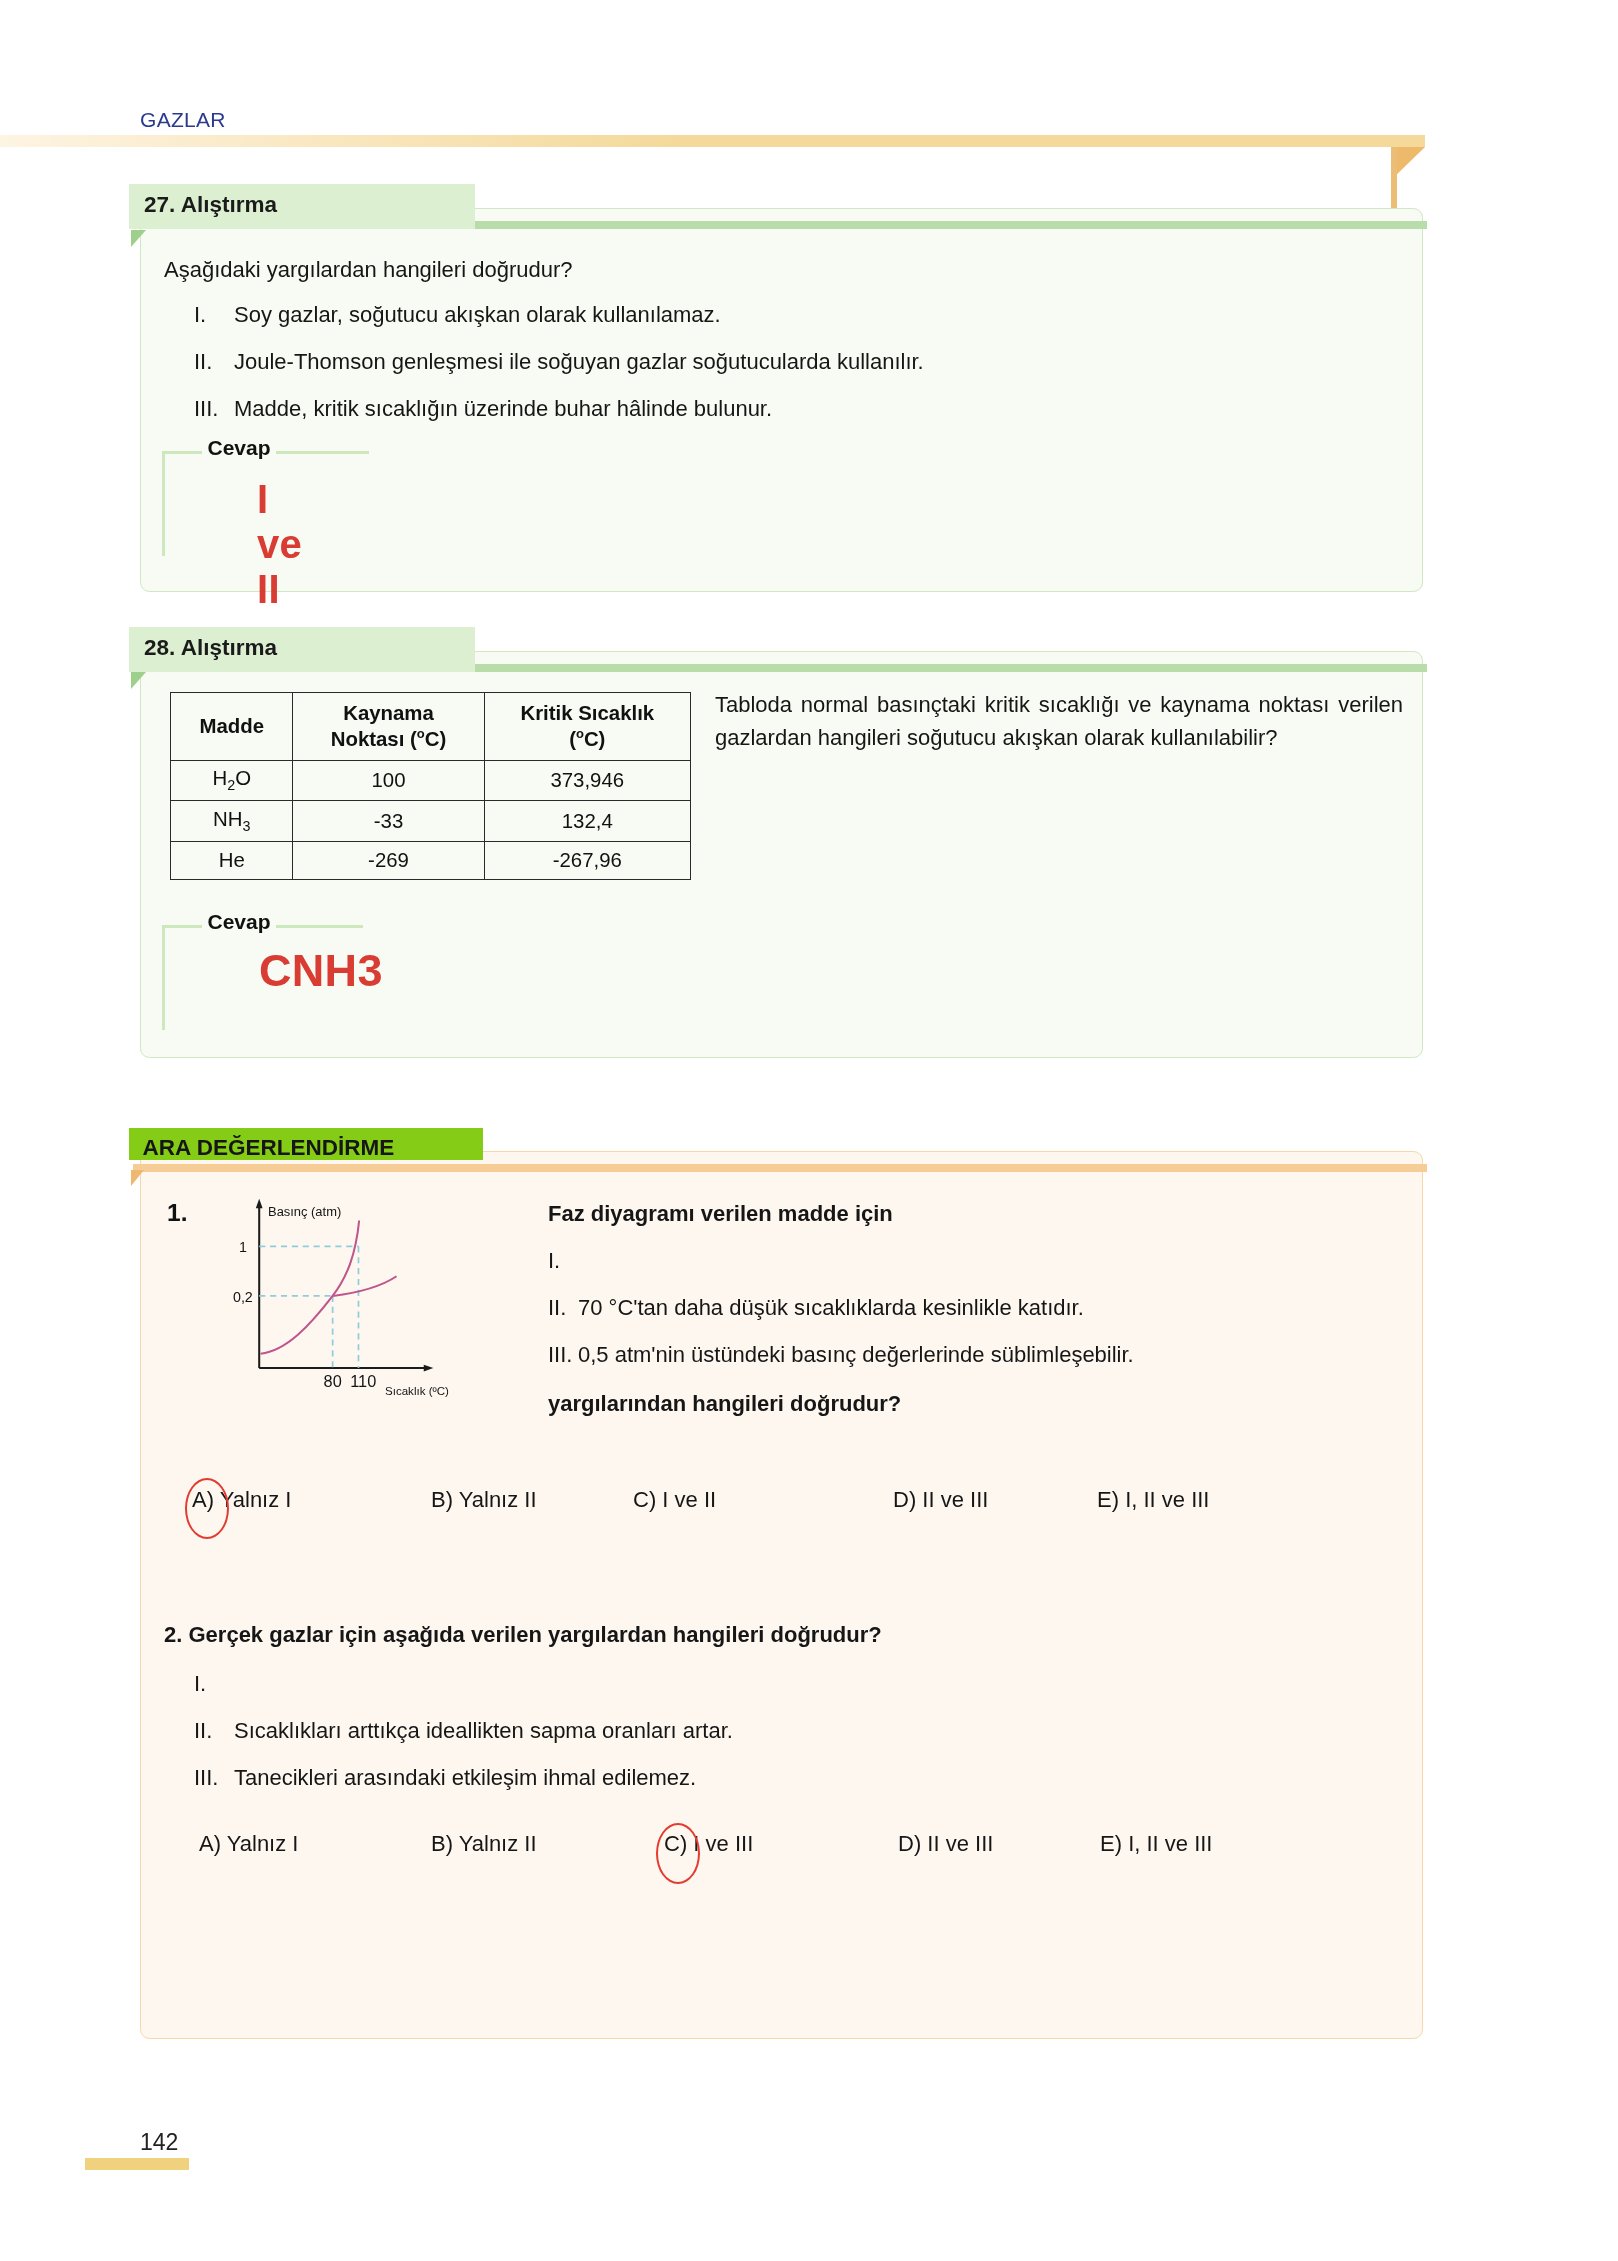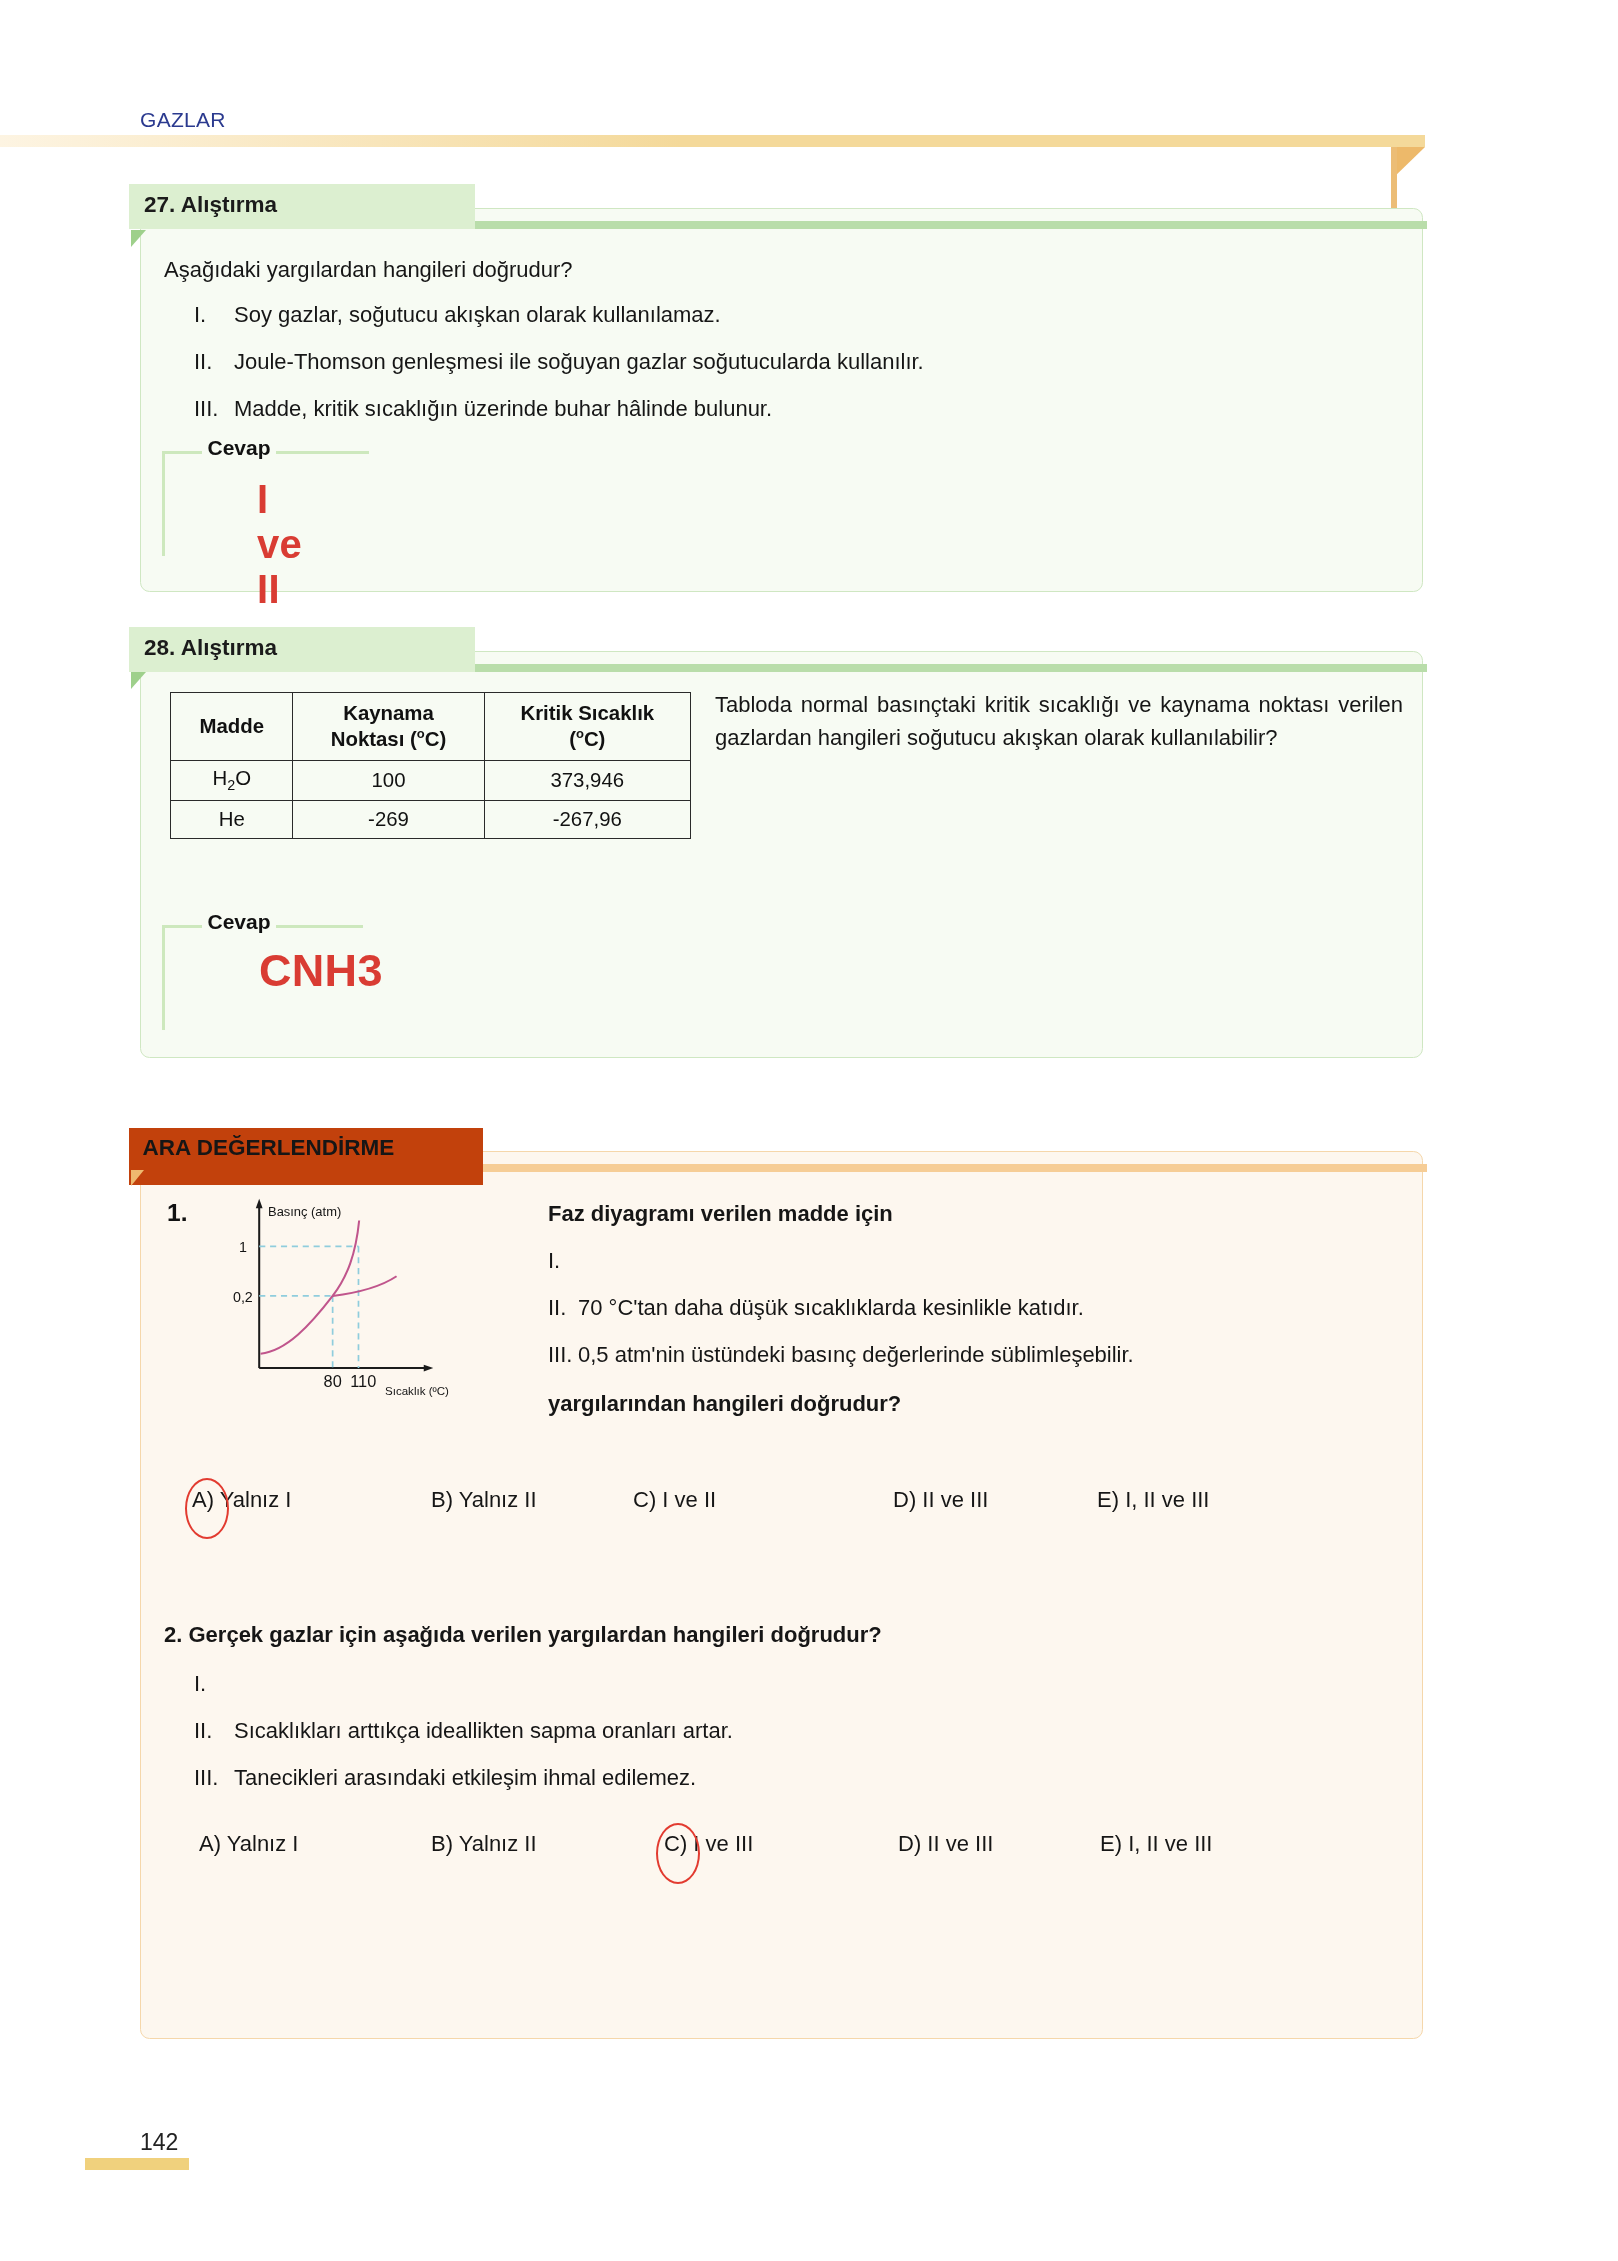--- a/index.html
+++ b/index.html
@@ -178,22 +178,22 @@
 
   
   .eval-panel {
     position: absolute;
     background: #fdf7ef;
     border: 1.4px solid #f5d7ab;
     border-radius: 9.5px;
   }
   .eval-tab {
     position: absolute;
-    background: #c2410c;
-    height: 57px;
+    background: #84cc16;
+    height: 32px;
     z-index: 4;
   }
   .eval-tab-label {
     position: absolute;
     left: 13.6px;
     top: 6.8px;
     font-size: 22.5px;
     font-weight: bold;
     color: #161616;
     white-space: nowrap;
@@ -329,20 +329,25 @@
       </th>
     </tr>
   </thead>
   <tbody>
     <tr>
       <td>H<sub>2</sub>O</td>
       <td>100</td>
       <td>373,946</td>
     </tr>
     <tr>
+      <td>NH<sub>3</sub></td>
+      <td>-33</td>
+      <td>132,4</td>
+    </tr>
+    <tr>
       <td>He</td>
       <td>-269</td>
       <td>-267,96</td>
     </tr>
   </tbody>
 </table>
 
 <div class="q-text" style="left:715px; top:688px; width:688px; text-align:justify; line-height:1.5;">Tabloda normal basınçtaki kritik sıcaklığı ve kaynama noktası verilen gazlardan hangileri soğutucu akışkan olarak kullanılabilir?</div>
 
 <div class="cevap-wrap" style="left:162px; top:910px;">

